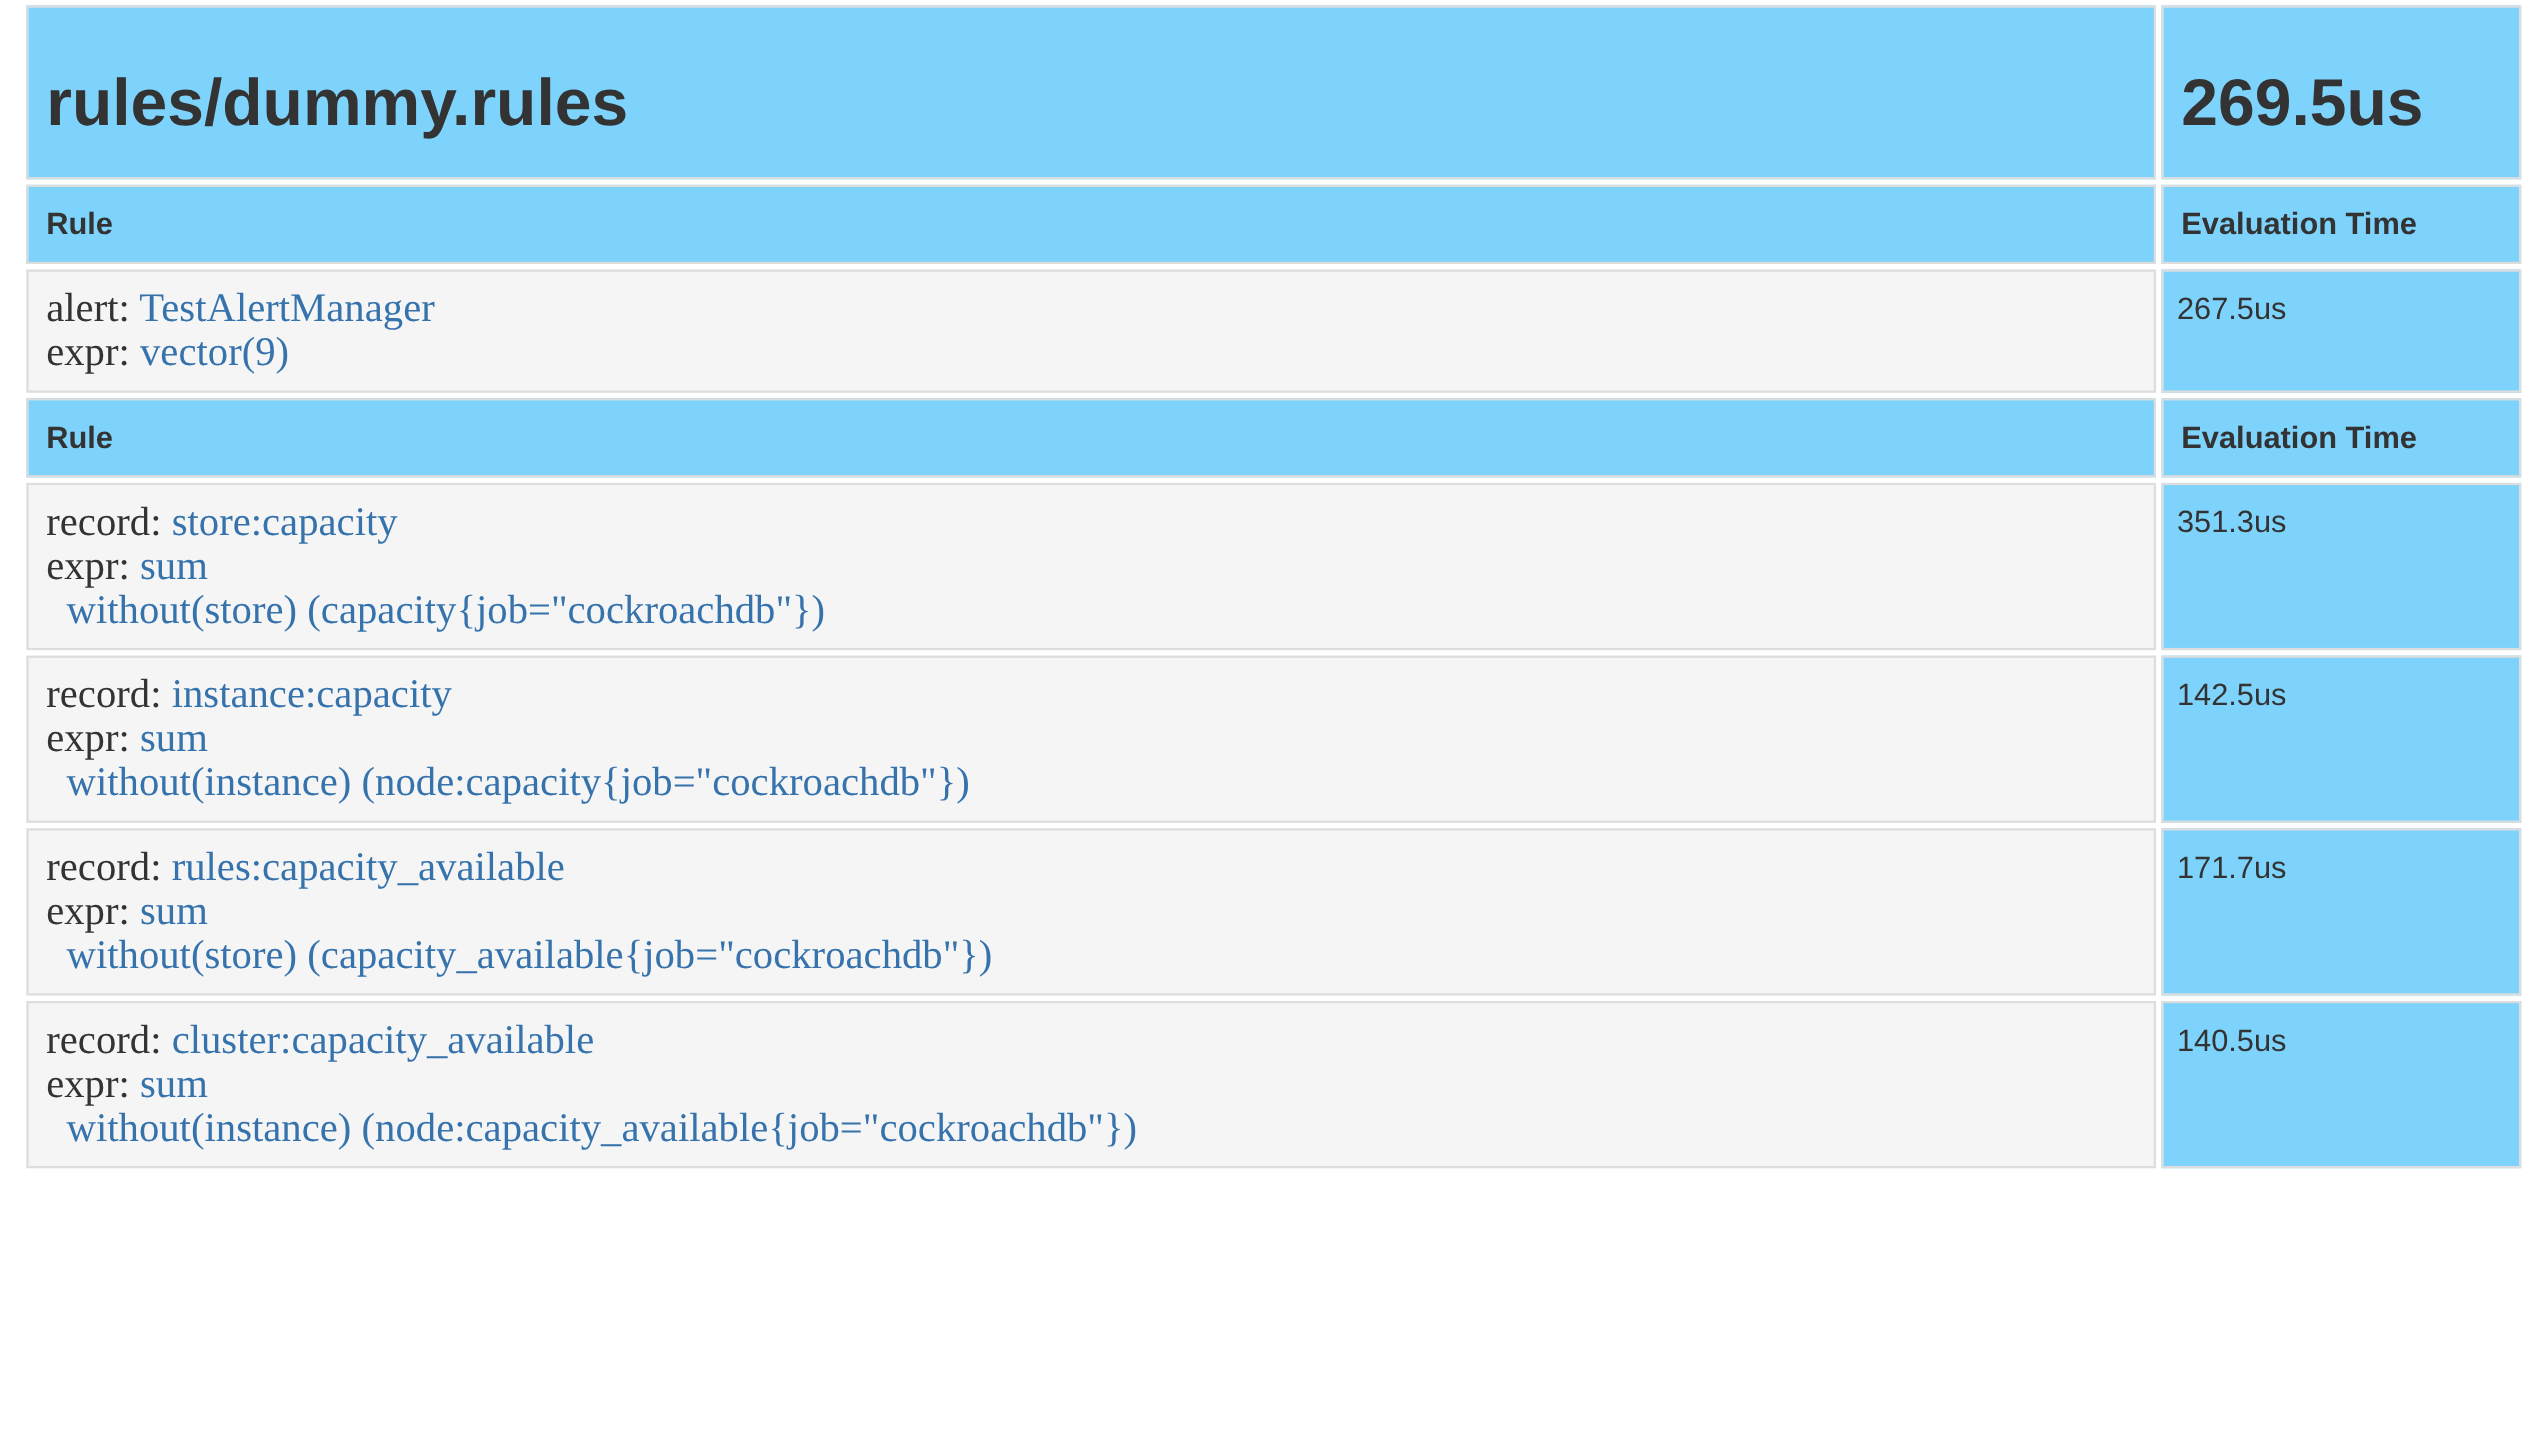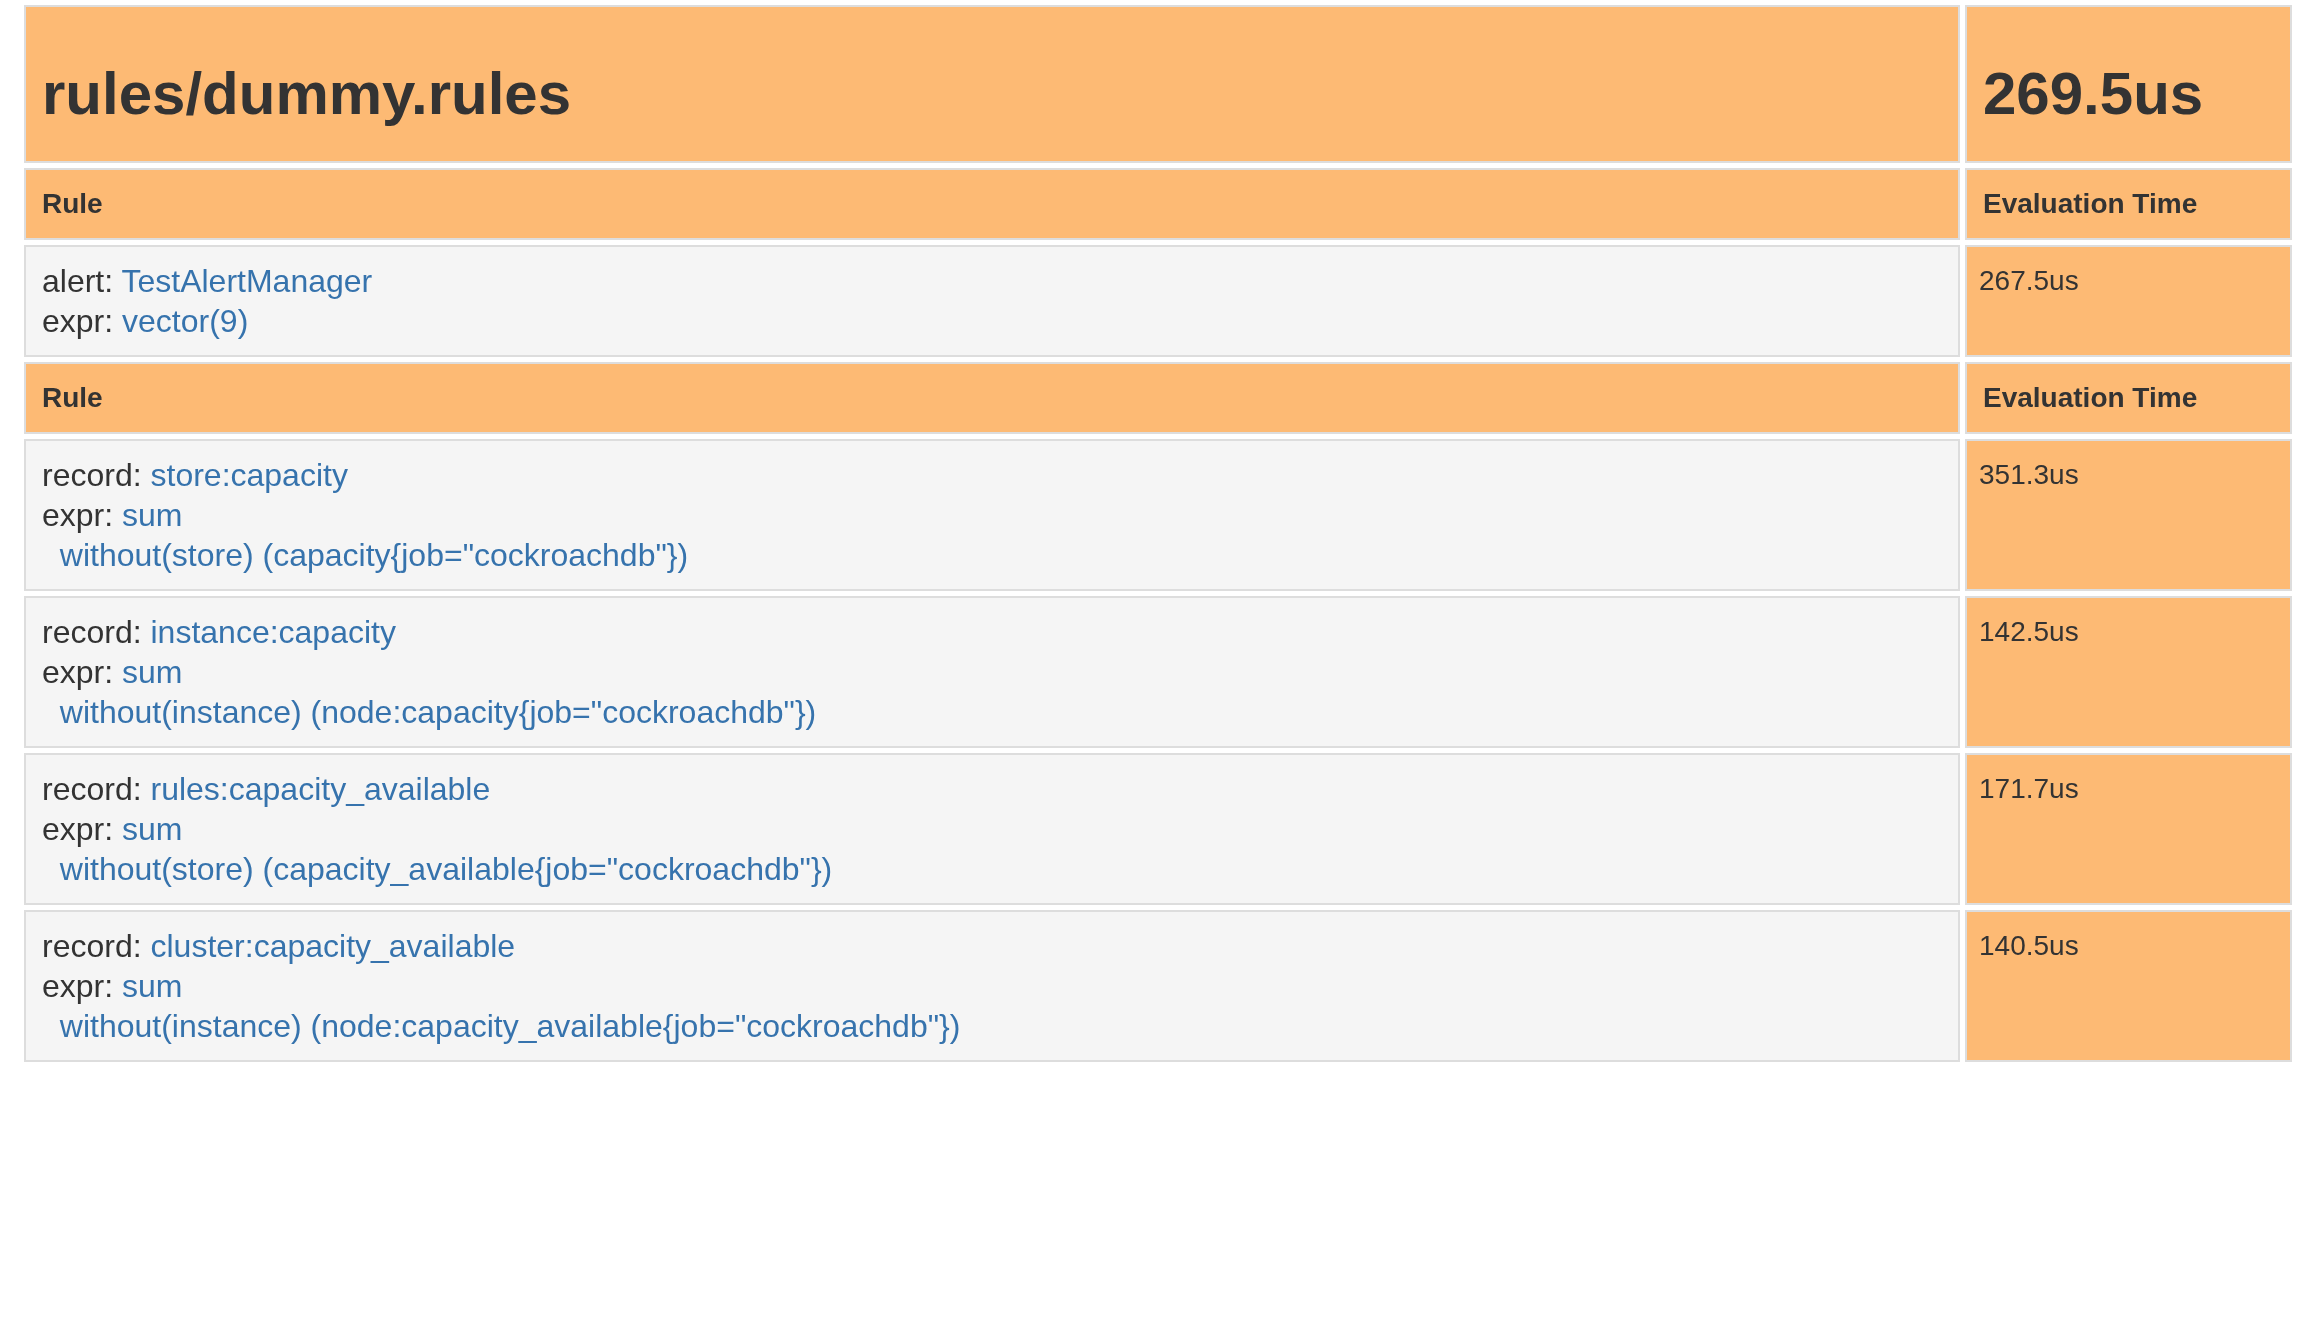--- a/index.html
+++ b/index.html
@@ -15,33 +15,33 @@
     font-size: 66px; line-height: 73px; font-weight: bold;
     margin: 16px 0 18px 2px; color: var(--text, #333333);
   }
   table.rules-table {
     width: 2278px; table-layout: fixed;
     border-collapse: separate; border-spacing: 5px;
   }
   col.col-time { width: 327px; }
   td {
     border: 2px solid var(--border, #dddddd);
-    padding: 14px 16px; vertical-align: top; background: #fdba74;
+    padding: 14px 16px; vertical-align: top; background: #7dd3fc;
   }
   td.rule-cell { background: var(--rulebg, #f5f5f5); }
   h2.group-heading {
     font-size: 60px; line-height: 66px; font-weight: bold;
     margin: 40px 0 20px 0; color: var(--text, #333333);
     white-space: nowrap; overflow: hidden;
   }
   .col-header-cell b { font-weight: bold; }
   pre.rule-pre {
     margin: 0; padding: 0; border: none; background: transparent;
-    font-family: Liberation Sans, sans-serif;
-    font-size: 32px; line-height: 40px; white-space: pre;
+    font-family: Liberation Serif, serif;
+    font-size: 37px; line-height: 40px; white-space: pre;
     color: var(--text, #333333);
   }
   a.rule-link { color: var(--link, #3673ad); text-decoration: none; cursor: pointer; }
   .time-cell { font-size: 28px; line-height: 40px; padding-left: 12px; }
 </style>
 </head>
 <body>
 
 <div class="page">
   <table class="rules-table">

